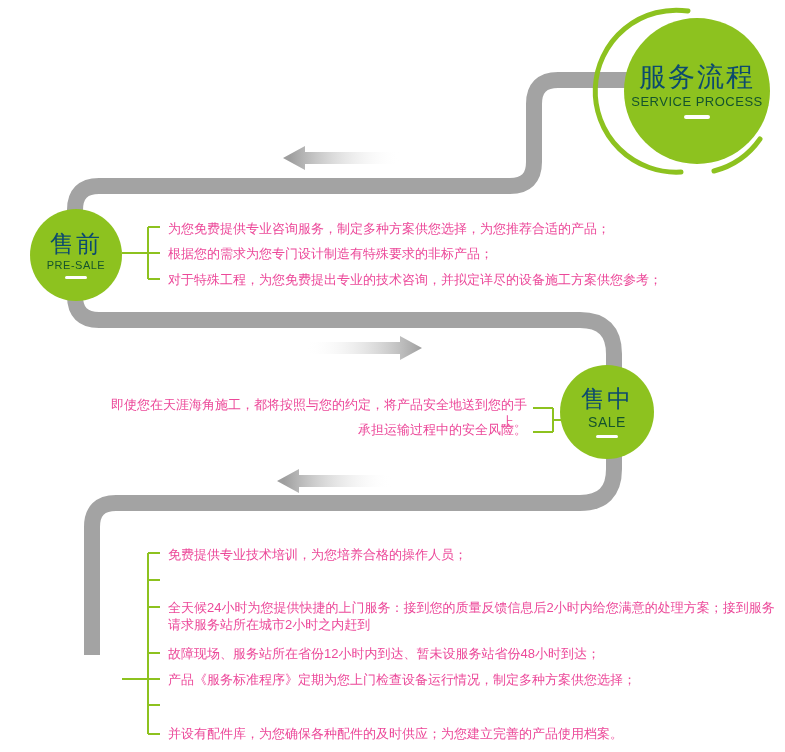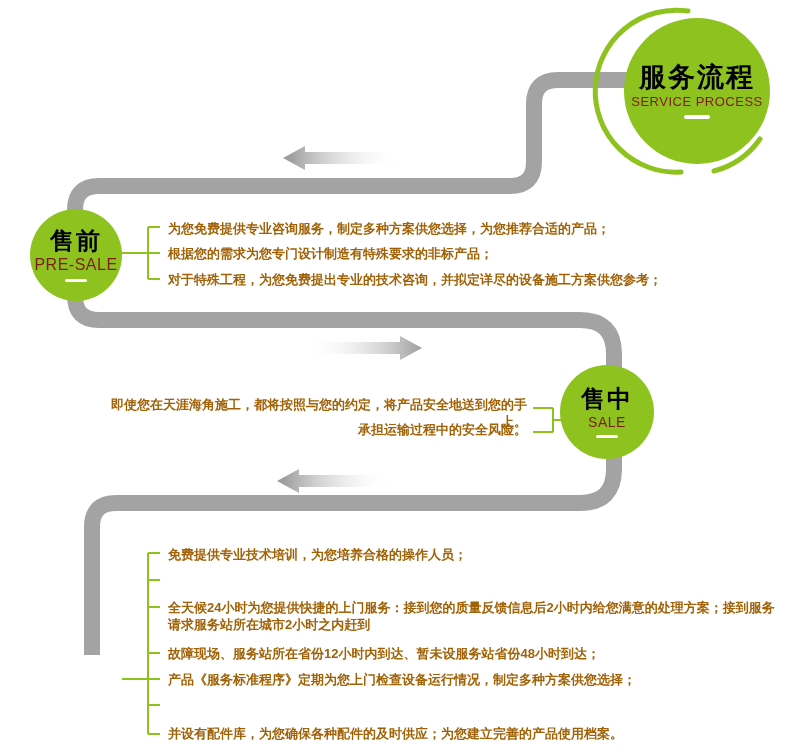--- a/index.html
+++ b/index.html
@@ -6,38 +6,38 @@
   .canvas{
     position:relative;width:785px;height:752px;background:#ffffff;overflow:hidden;
     font-family:"Liberation Sans","DejaVu Sans",sans-serif;
   }
   .flow-svg{position:absolute;left:0;top:0;z-index:1;}
   .circle{
     position:absolute;border-radius:50%;background:#8dc21f;z-index:2;
     display:flex;flex-direction:column;align-items:center;justify-content:center;
     text-align:center;
   }
-  .circle .cn{color:#000000;font-weight:bold;line-height:1.1;letter-spacing:2px;}
-  .circle .en{color:#7f1d1d;letter-spacing:.5px;margin-top:2px;white-space:nowrap;}
+  .circle .cn{color:#0c4a6e;font-weight:normal;line-height:1.1;letter-spacing:2px;}
+  .circle .en{color:#14532d;letter-spacing:.5px;margin-top:2px;white-space:nowrap;}
   .circle .dash{background:#ffffff;border-radius:2px;margin-top:6px;}
   .c-service{left:624px;top:18px;width:146px;height:146px;}
   .c-service .cn{font-size:27px;}
   .c-service .en{font-size:13px;}
   .c-service .dash{width:26px;height:4px;}
   .c-stage{width:94px;height:94px;}
   .c-stage .cn{font-size:24px;}
   .c-stage .dash{width:22px;height:3px;margin-top:5px;}
   .c-presale{left:30px;top:209px;width:92px;height:92px;text-align:center;}
-  .c-presale .en{font-size:16px;}
+  .c-presale .en{font-size:11px;}
   .c-sale{left:560px;top:365px;}
   .c-sale .en{font-size:14px;}
   .c-after{left:29px;top:637px;}
   .c-after .en{font-size:10.5px;letter-spacing:0;}
   .item{
-    position:absolute;color:#a16207;font-size:13px;line-height:17px;font-weight:700;
+    position:absolute;color:#ec4899;font-size:13px;line-height:17px;font-weight:400;
     z-index:3;
   }
   .presale-item,.after-item{left:168px;width:612px;}
   .sale-line{left:90px;width:437px;text-align:right;}
 </style>
 </head>
 <body>
 
 <div class="canvas">
 

